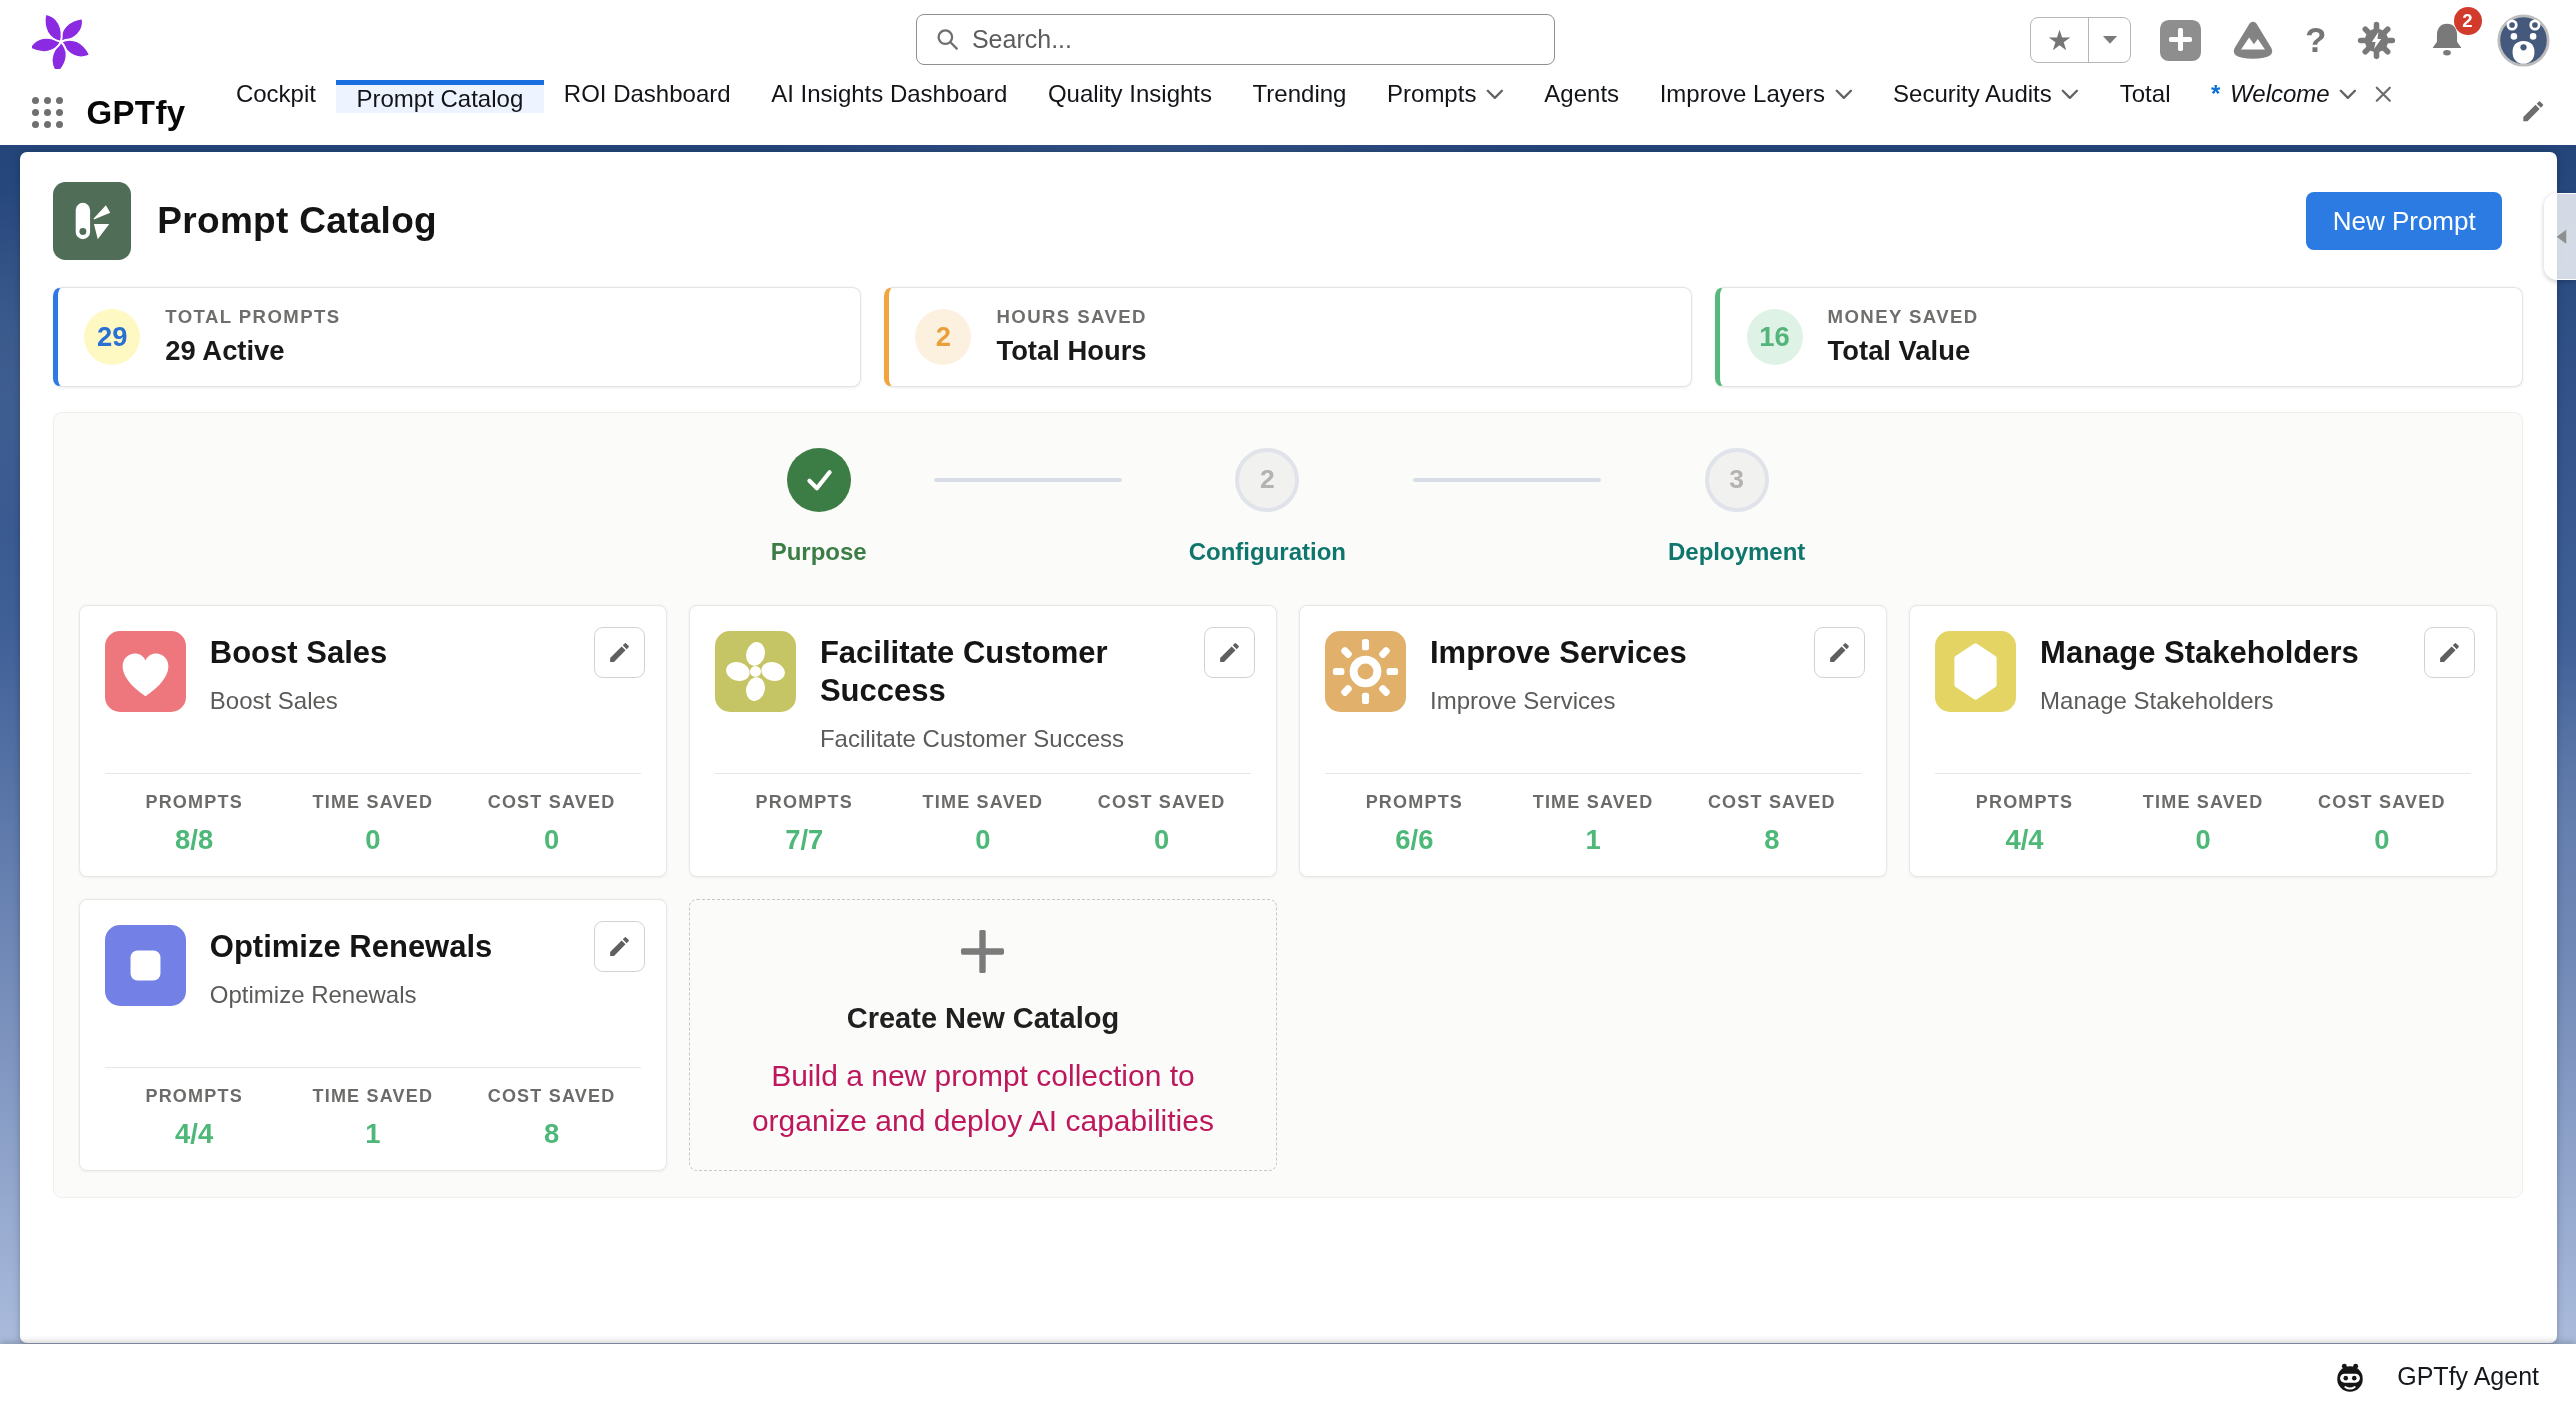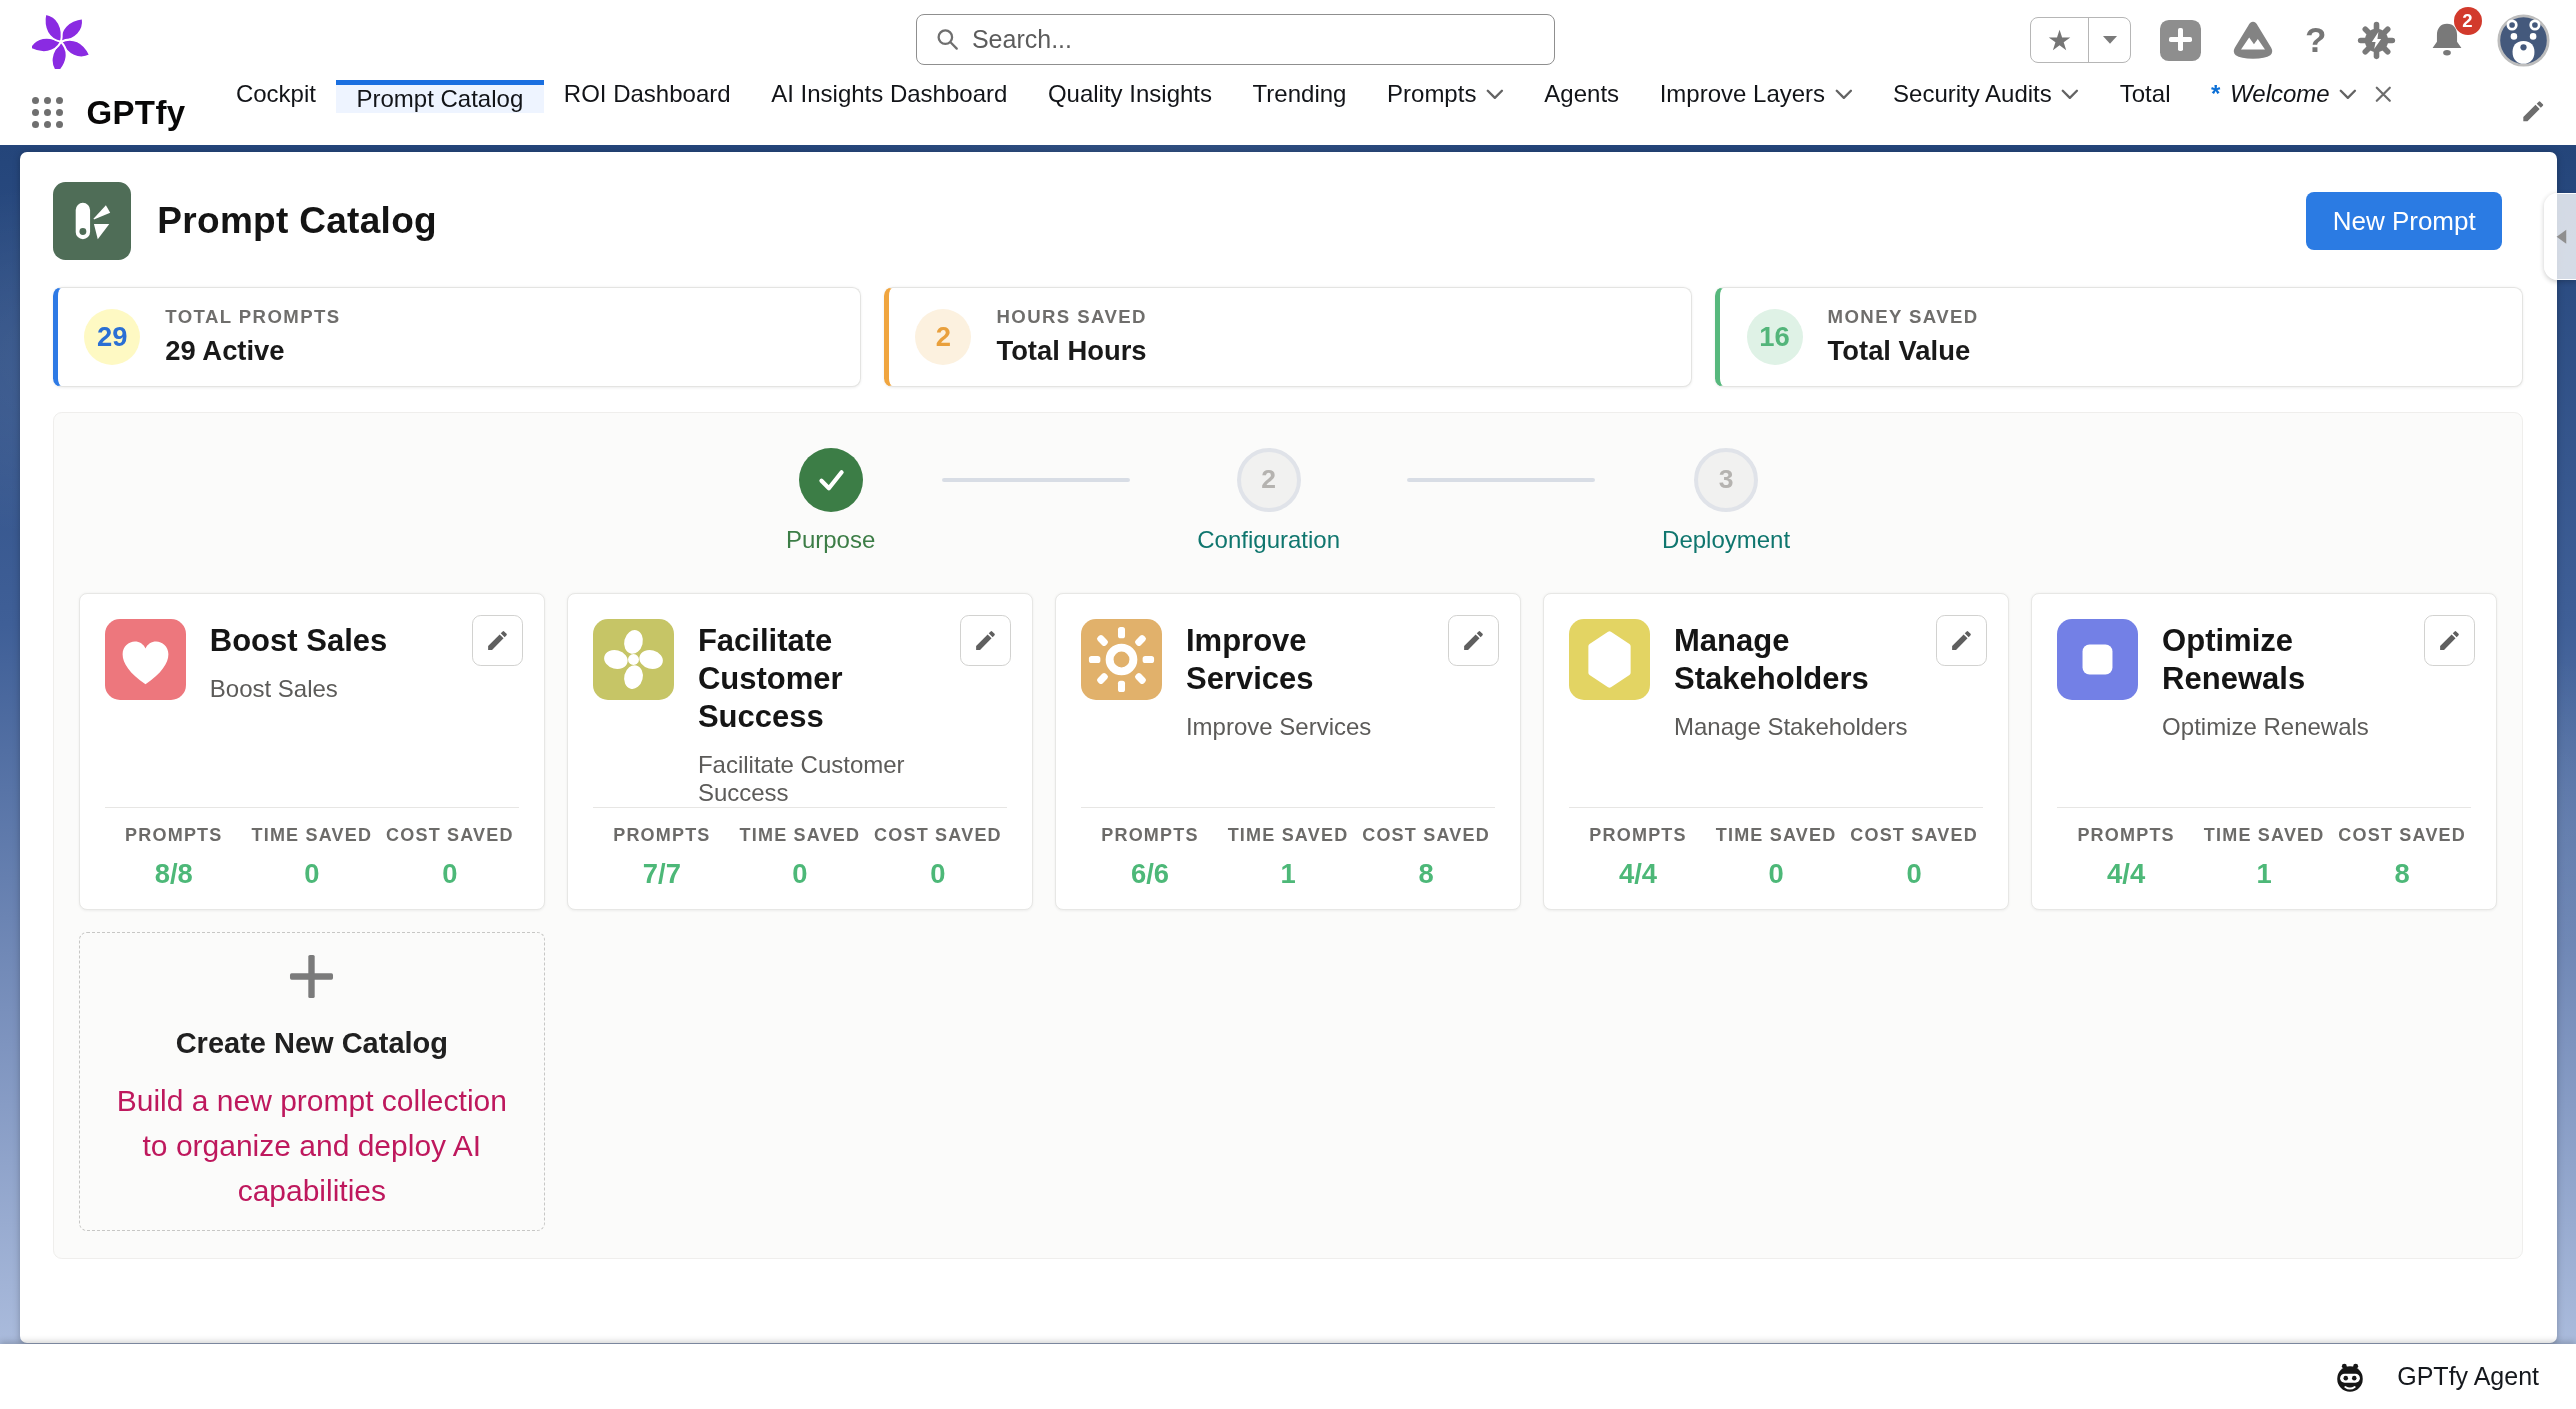--- a/index.html
+++ b/index.html
@@ -141,27 +141,27 @@
 
   
   .stepper { display: flex; justify-content: center; align-items: flex-start; margin: 5.3px 0 39px 0; }
   .step { display: flex; flex-direction: column; align-items: center; }
   .step-circle {
     width: 64px; height: 64px; border-radius: 50%;
     display: flex; align-items: center; justify-content: center;
   }
   .step-circle.done { background: #3c7d46; }
   .step-circle.todo { background: #f1f1f0; border: 4.4px solid #e0e3e9; font-size: 26.5px; font-weight: 700; color: #b5b3b0; }
-  .step-label { margin-top: 14px; font-size: 24px; font-weight: 400; }
+  .step-label { margin-top: 26px; font-size: 24px; font-weight: 700; }
   .step-label.done { color: #3c7d46; }
   .step-label.todo { color: #0f766e; }
   .step-line { width: 188px; height: 4.4px; border-radius: 2.7px; background: #d8dde5; margin: 30px 67px 0 67px; }
 
   
-  .cards-grid { display: grid; grid-template-columns: repeat(5, 1fr); gap: 22px; }
+  .cards-grid { display: grid; grid-template-columns: repeat(4, 1fr); gap: 22px; }
   .catalog-card {
     background: #fff; border: 0.9px solid #e7e7e5; border-radius: 8px;
     box-shadow: 0 0.9px 2.7px rgba(0,0,0,.06);
     min-height: 272px; padding: 25px 25px 19.5px 25px;
     position: relative; display: flex; flex-direction: column; cursor: pointer;
   }
   .card-head { display: flex; gap: 24px; padding-right: 69px; }
   .card-icon {
     width: 81px; height: 81px; border-radius: 15px; flex-shrink: 0;
     display: flex; align-items: center; justify-content: center;

